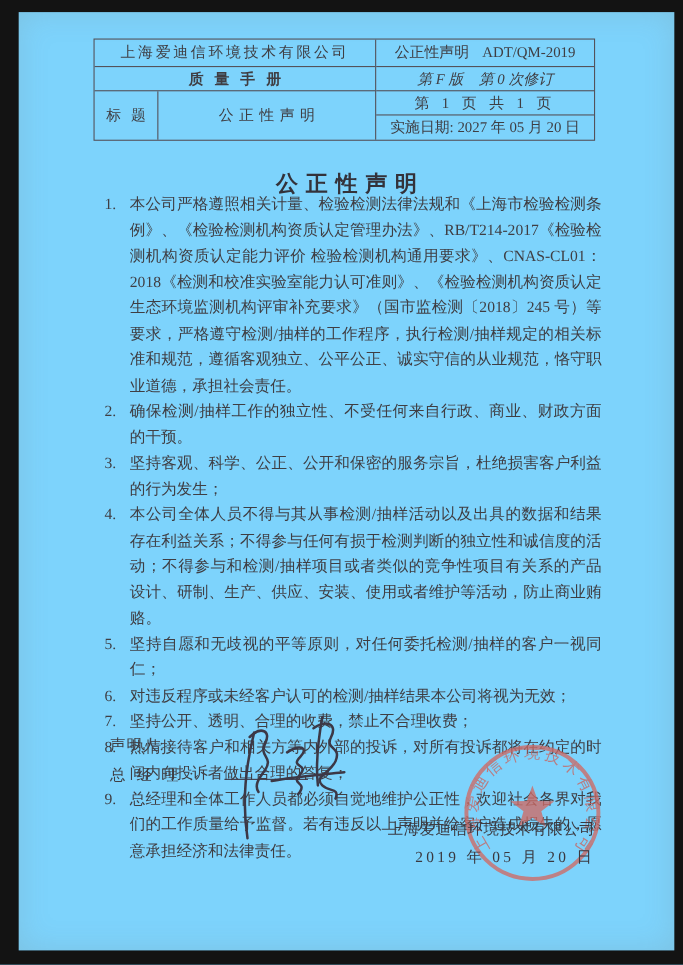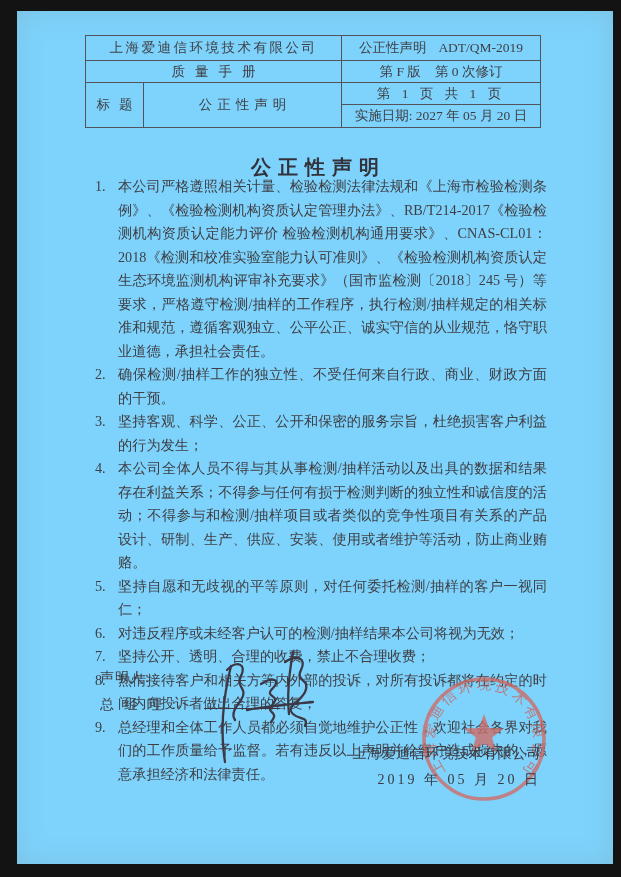--- a/index.html
+++ b/index.html
@@ -15,26 +15,26 @@
   }
   
   .htable{
     position:absolute;left:68px;top:24px;width:454px;height:91px;
     border:1.4px solid #54525a;display:flex;font-size:13.5px;
   }
   .ht-left{width:255px;border-right:1.3px solid #54525a;display:flex;flex-direction:column;}
   .ht-right{flex:1;display:flex;flex-direction:column;}
   .ht-cell{display:flex;align-items:center;justify-content:center;box-sizing:border-box;}
   .ht-company{height:25px;border-bottom:1.3px solid #54525a;letter-spacing:2.5px;}
-  .ht-manual{height:22px;border-bottom:1.3px solid #54525a;font-weight:normal;letter-spacing:10px;text-indent:10px;}
+  .ht-manual{height:22px;border-bottom:1.3px solid #54525a;font-weight:bold;letter-spacing:10px;text-indent:10px;}
   .ht-row3{flex:1;display:flex;}
   .ht-titlelabel{width:58px;border-right:1.3px solid #54525a;letter-spacing:9px;text-indent:9px;}
   .ht-titleval{flex:1;letter-spacing:5px;text-indent:5px;}
   .ht-docno{height:25px;border-bottom:1.3px solid #54525a;gap:12px;}
-  .ht-ver{height:22px;border-bottom:1.3px solid #54525a;gap:14px;}
+  .ht-ver{height:22px;border-bottom:1.3px solid #54525a;gap:14px;font-style:italic;}
   .ht-page{height:22px;border-bottom:1.3px solid #54525a;letter-spacing:4px;}
   .ht-date{flex:1;}
   
   .doc-title{
     position:absolute;left:0;top:143px;width:100%;text-align:center;
     font-family:"Liberation Sans","DejaVu Sans",sans-serif;
     font-weight:bold;font-size:20px;letter-spacing:7px;text-indent:7px;color:#33323a;
   }
   .list{
     position:absolute;left:78px;top:164px;width:452px;

